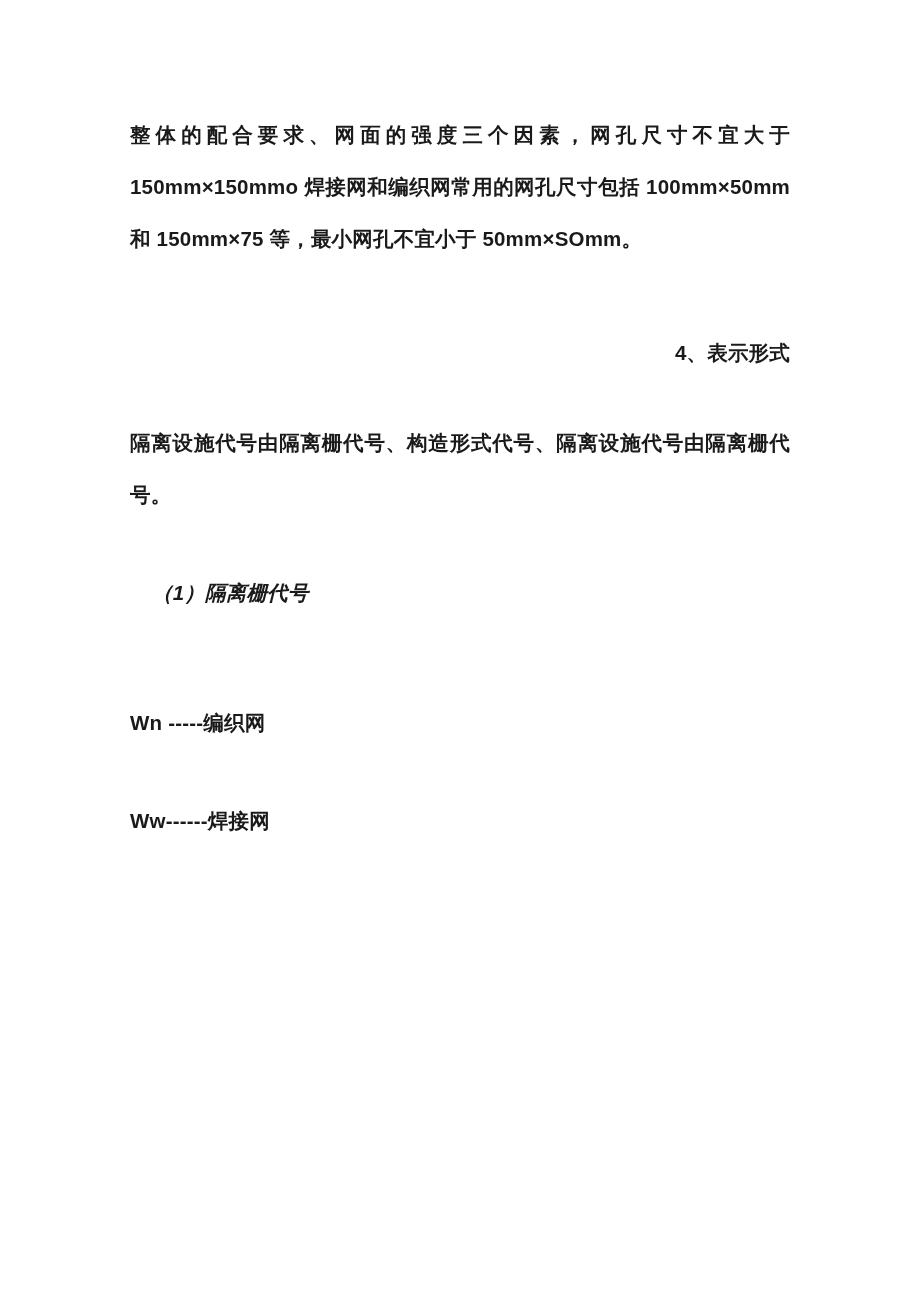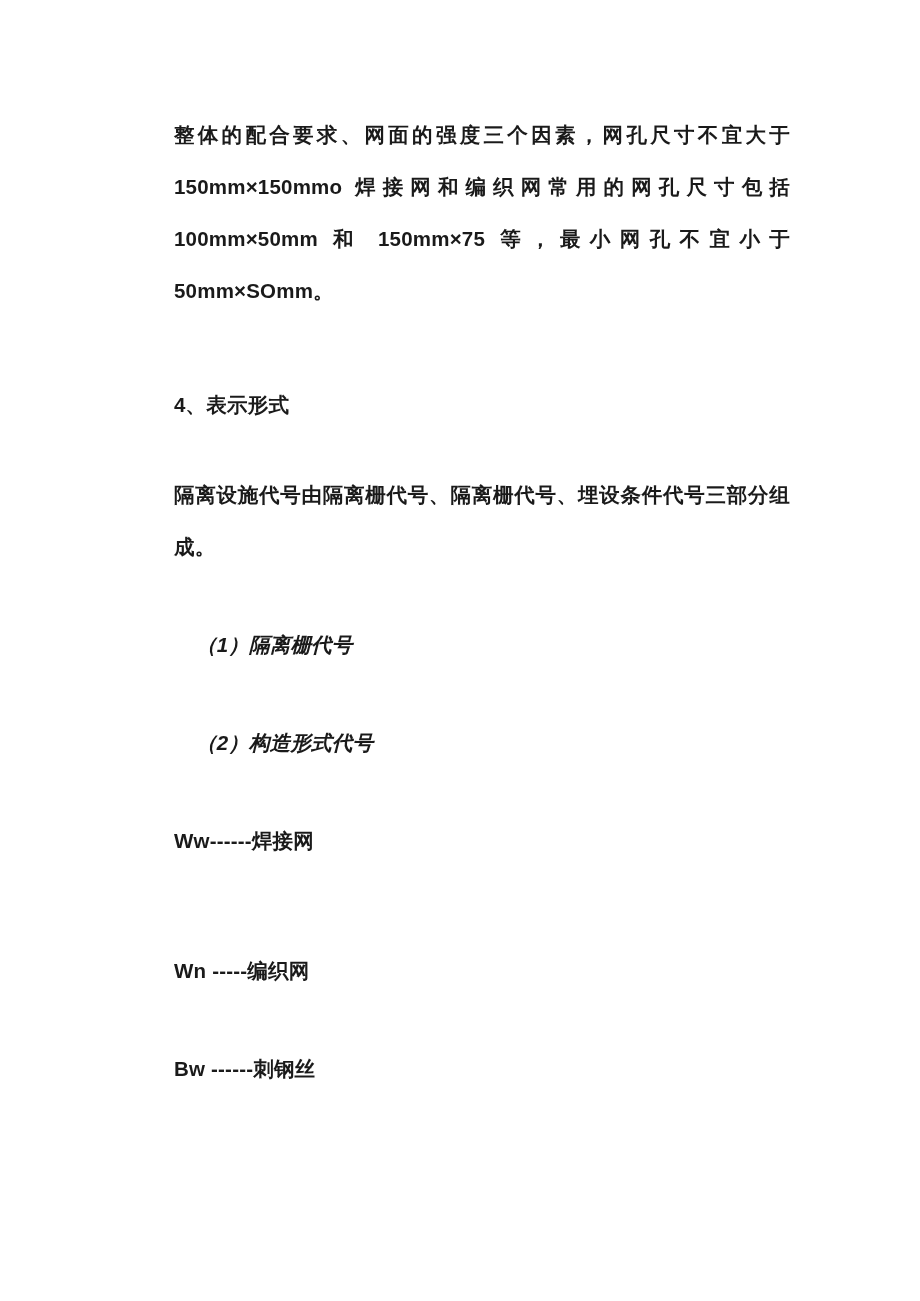--- a/index.html
+++ b/index.html
@@ -20,49 +20,46 @@
     height: 1301px;
     box-sizing: border-box;
     padding: 88px 130px 40px 130px;
   }
   .para {
     font-size: 20.5px;
     line-height: 52px;
     color: #1a1a1a;
     font-weight: 600;
     letter-spacing: 0.2px;
-    margin-left: 44px;
   }
   .para.justify {
     text-align: justify;
     text-align-last: left;
     text-justify: inter-character;
   }
-  .block-gap-lg { margin-top: 62px; }
+  .block-gap-lg { margin-top: 62px; text-align: right; }
   .block-gap-md { margin-top: 46px; }
   .block-gap-sm { margin-top: 38px; }
   .block-gap-xl { margin-top: 78px; }
   .indent { padding-left: 22px; font-style: italic; }
 </style>
 </head>
 <body>
 
 <div class="page">
 
   <p class="para justify">整体的配合要求、网面的强度三个因素，网孔尺寸不宜大于 150mm×150mmo  焊接网和编织网常用的网孔尺寸包括 100mm×50mm 和 150mm×75 等，最小网孔不宜小于 50mm×SOmm。</p>
 
   <p class="para block-gap-lg">4、表示形式</p>
 
-  <p class="para justify block-gap-sm">隔离设施代号由隔离栅代号、隔离栅代号、埋设条件代号三部分组成。</p>
+  <p class="para justify block-gap-sm">隔离设施代号由隔离栅代号、构造形式代号、隔离设施代号由隔离栅代号。</p>
 
   <p class="para indent block-gap-md">（1）隔离栅代号</p>
 
 
-  <p class="para indent block-gap-md">（2）构造形式代号</p>
 
+
+  <p class="para block-gap-xl">Wn -----编织网</p>
 
   <p class="para block-gap-md">Ww------焊接网</p>
 
-  <p class="para block-gap-xl">Wn -----编织网</p>
-
-  <p class="para block-gap-md">Bw ------刺钢丝</p>
 
 </div>
 
 </body></html>

